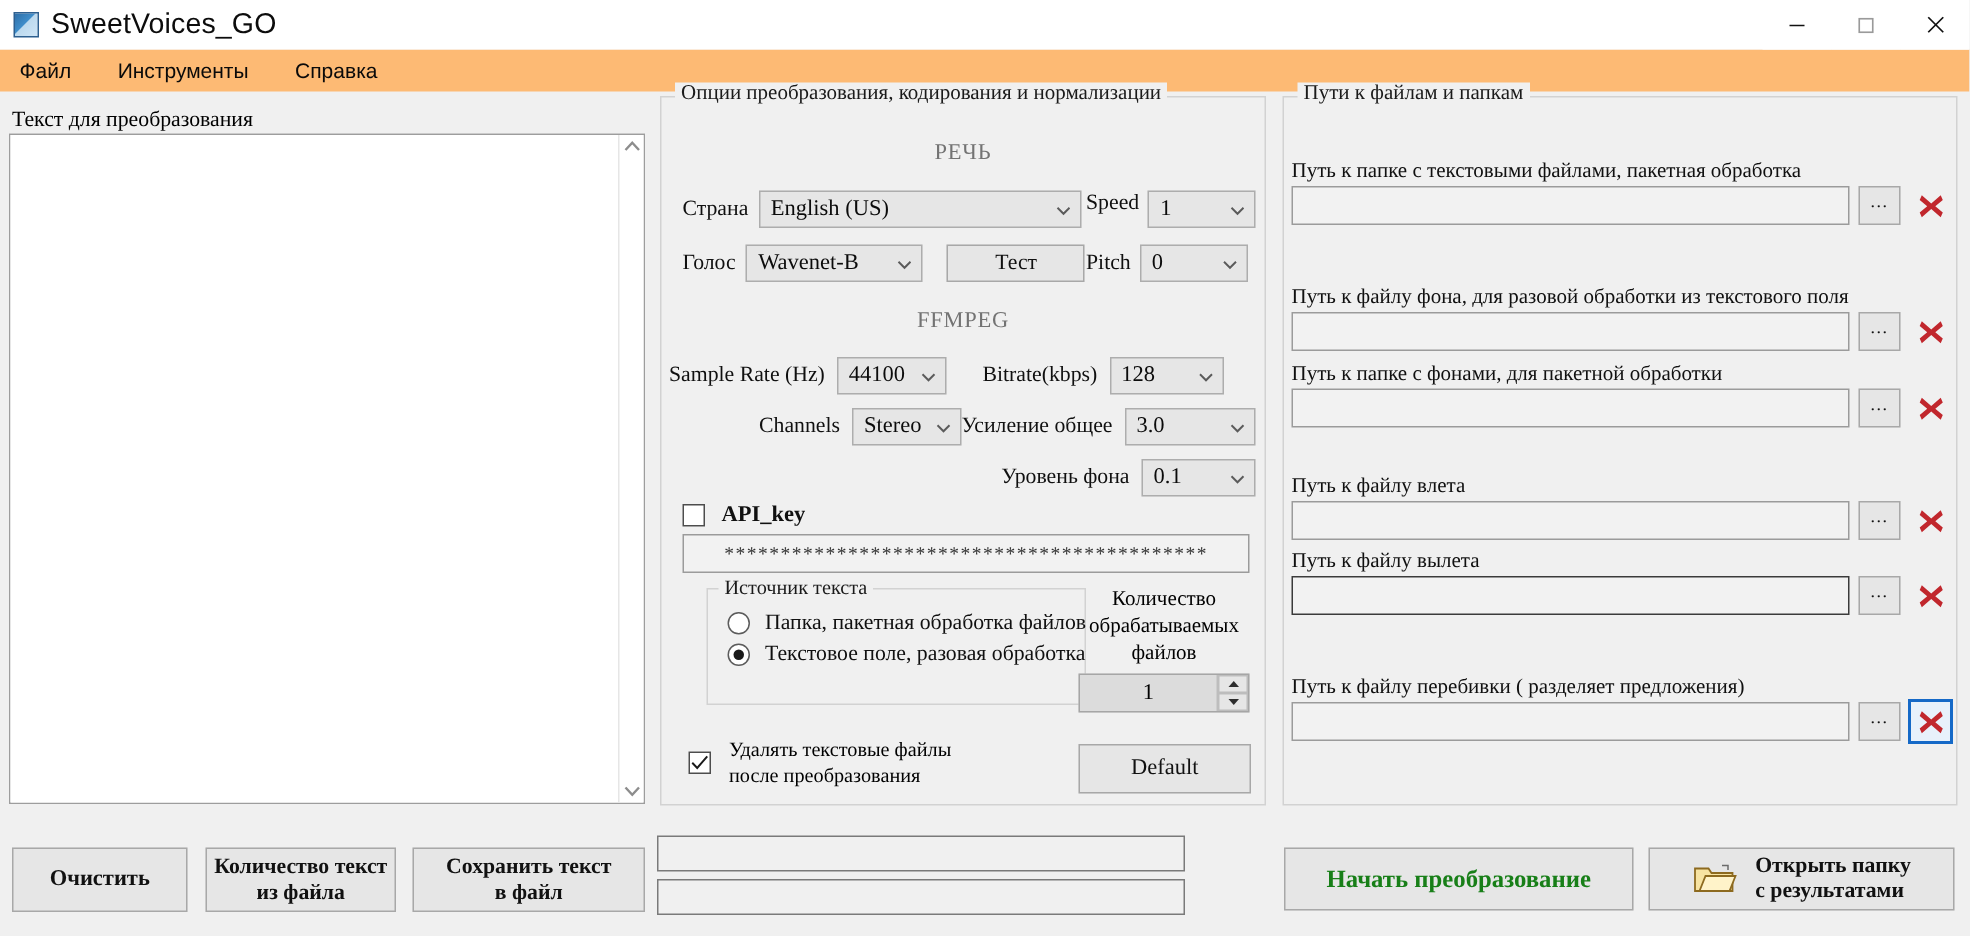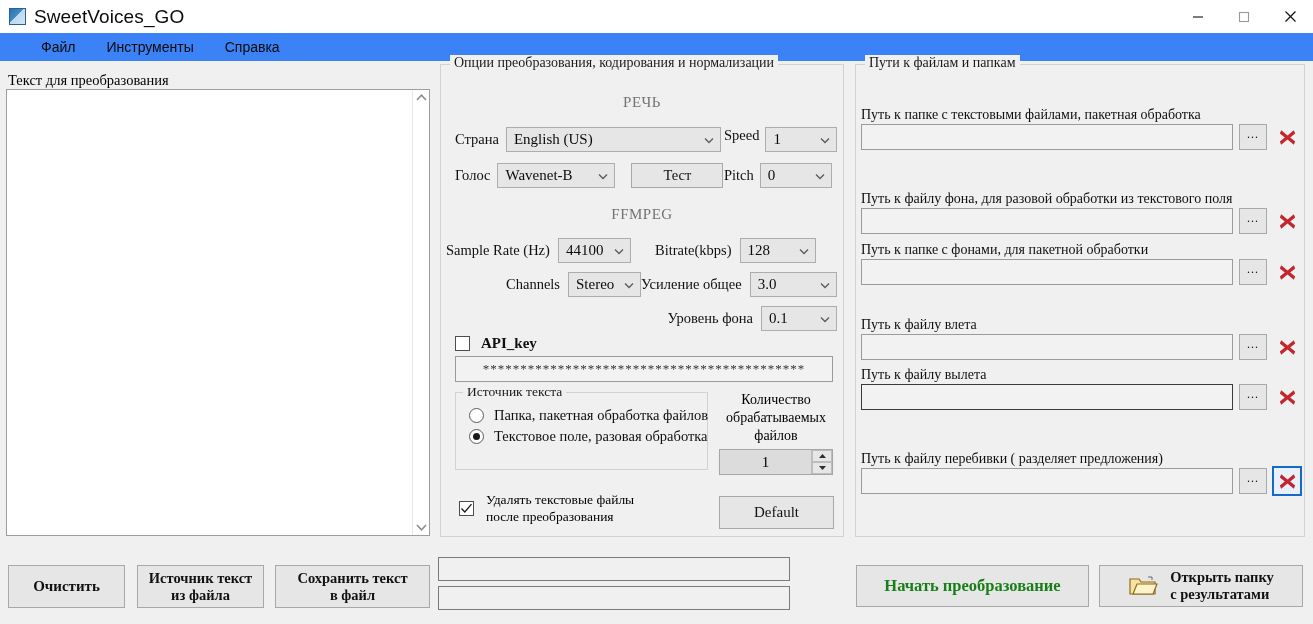--- a/index.html
+++ b/index.html
@@ -36,23 +36,23 @@
   .win-btn {
     width: 46px; height: 33px;
     display: flex; align-items: center; justify-content: center;
     background: #fff;
   }
   .win-btn svg { display: block; }
 
   
   .menubar {
     height: 28px;
-    background: #3b82f6;
+    background: #fdba74;
     display: flex; align-items: center;
-    padding-left: 28px;
+    padding-left: 0;
     font-family: "Liberation Sans", sans-serif;
     font-size: 14px;
     color: #0a0a0a;
   }
   .menu-item { padding: 2px 13px; margin-right: 5px; cursor: default; }
 
   
   .lbl { font-size: 14.5px; color: #101010; white-space: nowrap; }
   .combo {
     background: #e6e6e6;
@@ -328,21 +328,21 @@
         </svg>
     </div>
   </div>
 
   <div style="position:absolute; left:14px; top:270px; display:flex; align-items:center; gap:11px;">
     <span class="cb"></span>
     <span class="lbl" style="font-size:15px;font-weight:bold;">API_key</span>
   </div>
   <div class="tbox" style="position:absolute; left:14px; top:291px; width:378px; display:flex; align-items:center; justify-content:center; letter-spacing:1px; font-size:13px; color:#333;">*******************************************</div>
 
-  <div class="groupbox" style="left:14px; top:327px; width:253px; height:78px;text-align:center;">
+  <div class="groupbox" style="left:30px; top:327px; width:253px; height:78px;text-align:center;">
     <div class="group-legend" style="background:#f0f0f0; top:-9px; left:7px; font-size:13.5px;">Источник текста</div>
     <div style="padding:14px 0 0 13px;">
       <div class="radio-row">
         <span class="radio"></span>
         <span class="lbl">Папка, пакетная обработка файлов</span>
       </div>
       <div class="radio-row">
         <span class="radio">
             <span class="dot"></span>
           </span>
@@ -442,21 +442,21 @@
     <svg width="19" height="19" viewBox="0 0 19 19">
         <path d="M3.2 2.2 L9.5 7.6 L15.8 2.2 L17.2 5.4 L12.2 9.5 L17.2 13.6 L15.8 16.8 L9.5 11.4 L3.2 16.8 L1.8 13.6 L6.8 9.5 L1.8 5.4 Z" fill="#c1272d"></path>
       </svg>
   </div>
 </div>
 
 <div class="btn bottom-btn" style="left:8px; top:565px; width:117px; height:43px; font-weight:bold; font-size:15px;">Очистить</div>
 
 <div class="btn bottom-btn" style="left:137px; top:565px; width:127px; height:43px;">
   <span class="two-line" style="text-align:center;">
-    <span style="display:block;">Источник текст</span>
+    <span style="display:block;">Количество текст</span>
     <span style="display:block;">из файла</span>
   </span>
 </div>
 
 <div class="btn bottom-btn" style="left:275px; top:565px; width:155px; height:43px;">
   <span class="two-line" style="text-align:center;">
     <span style="display:block;">Сохранить текст</span>
     <span style="display:block;">в файл</span>
   </span>
 </div>

